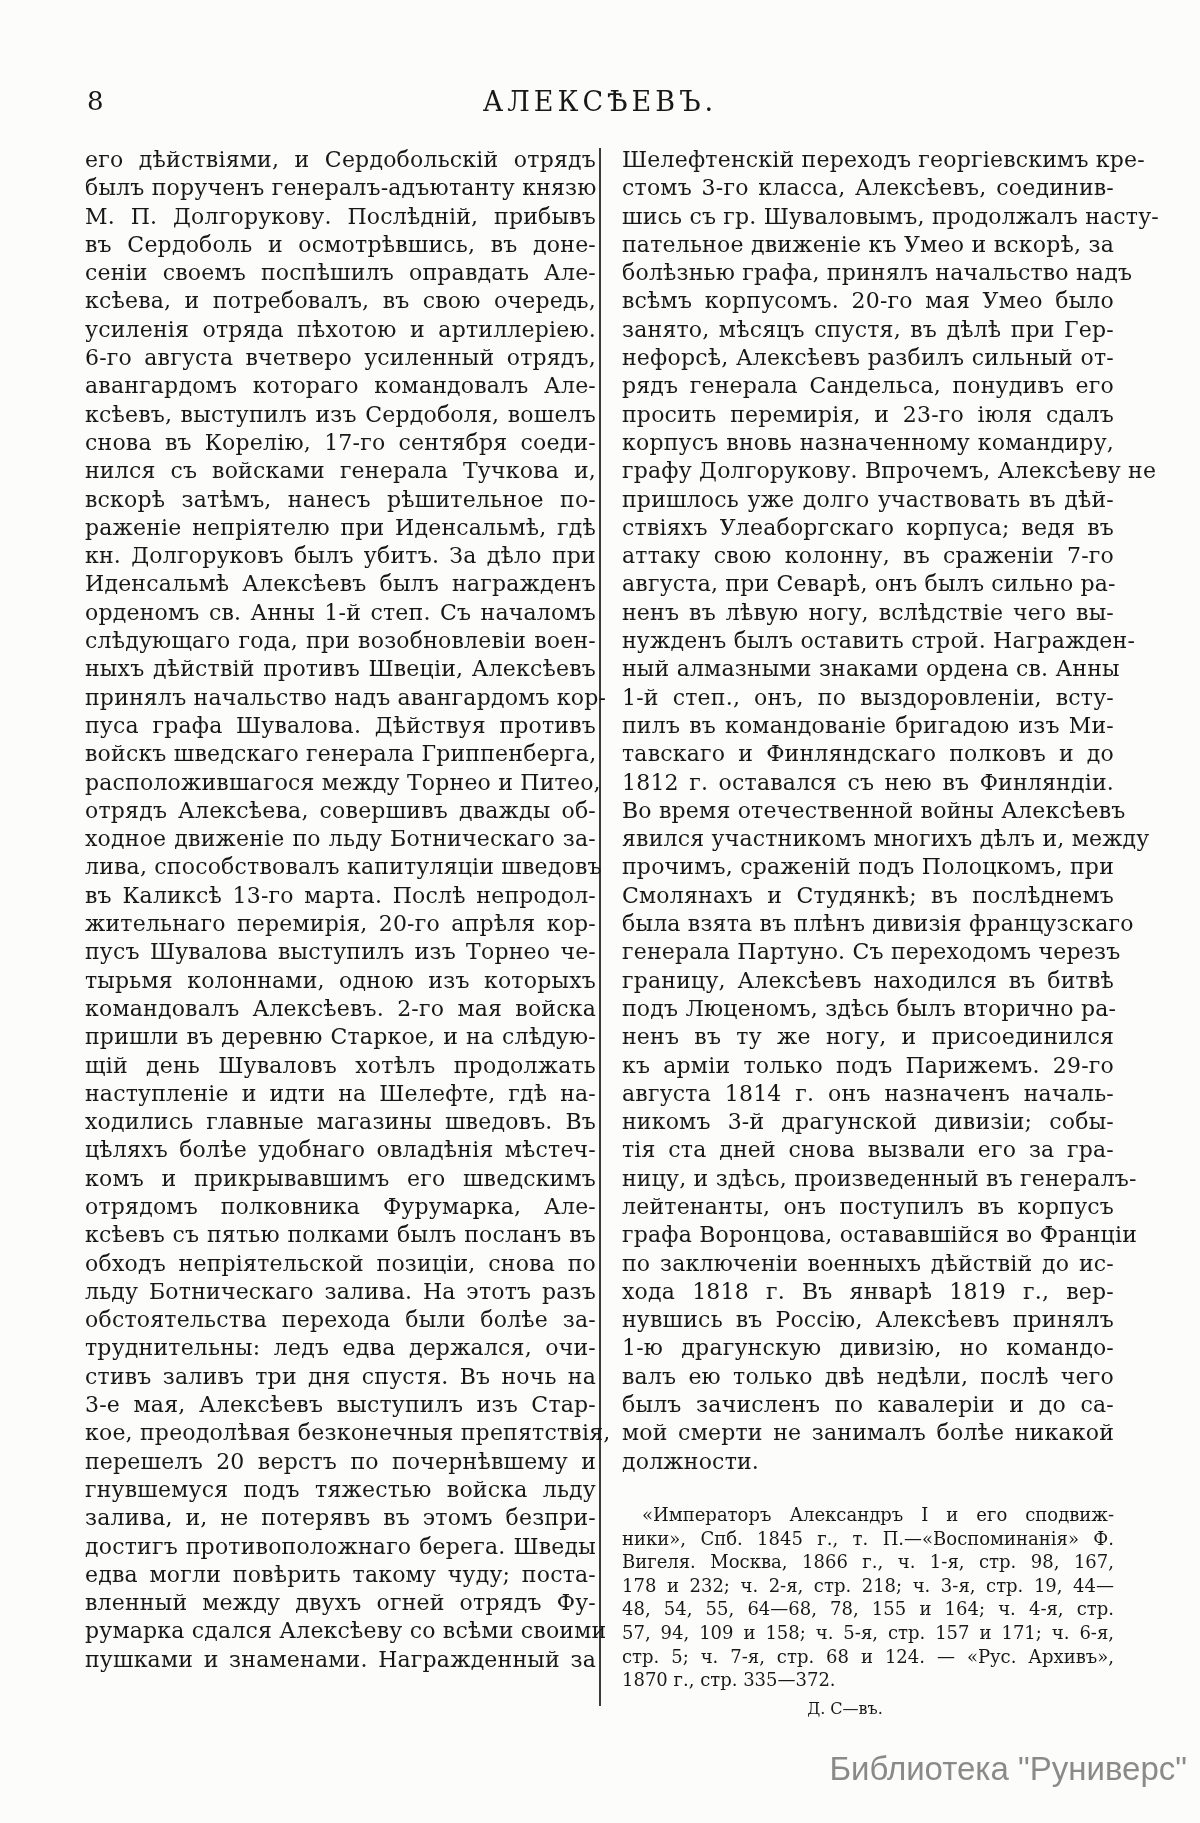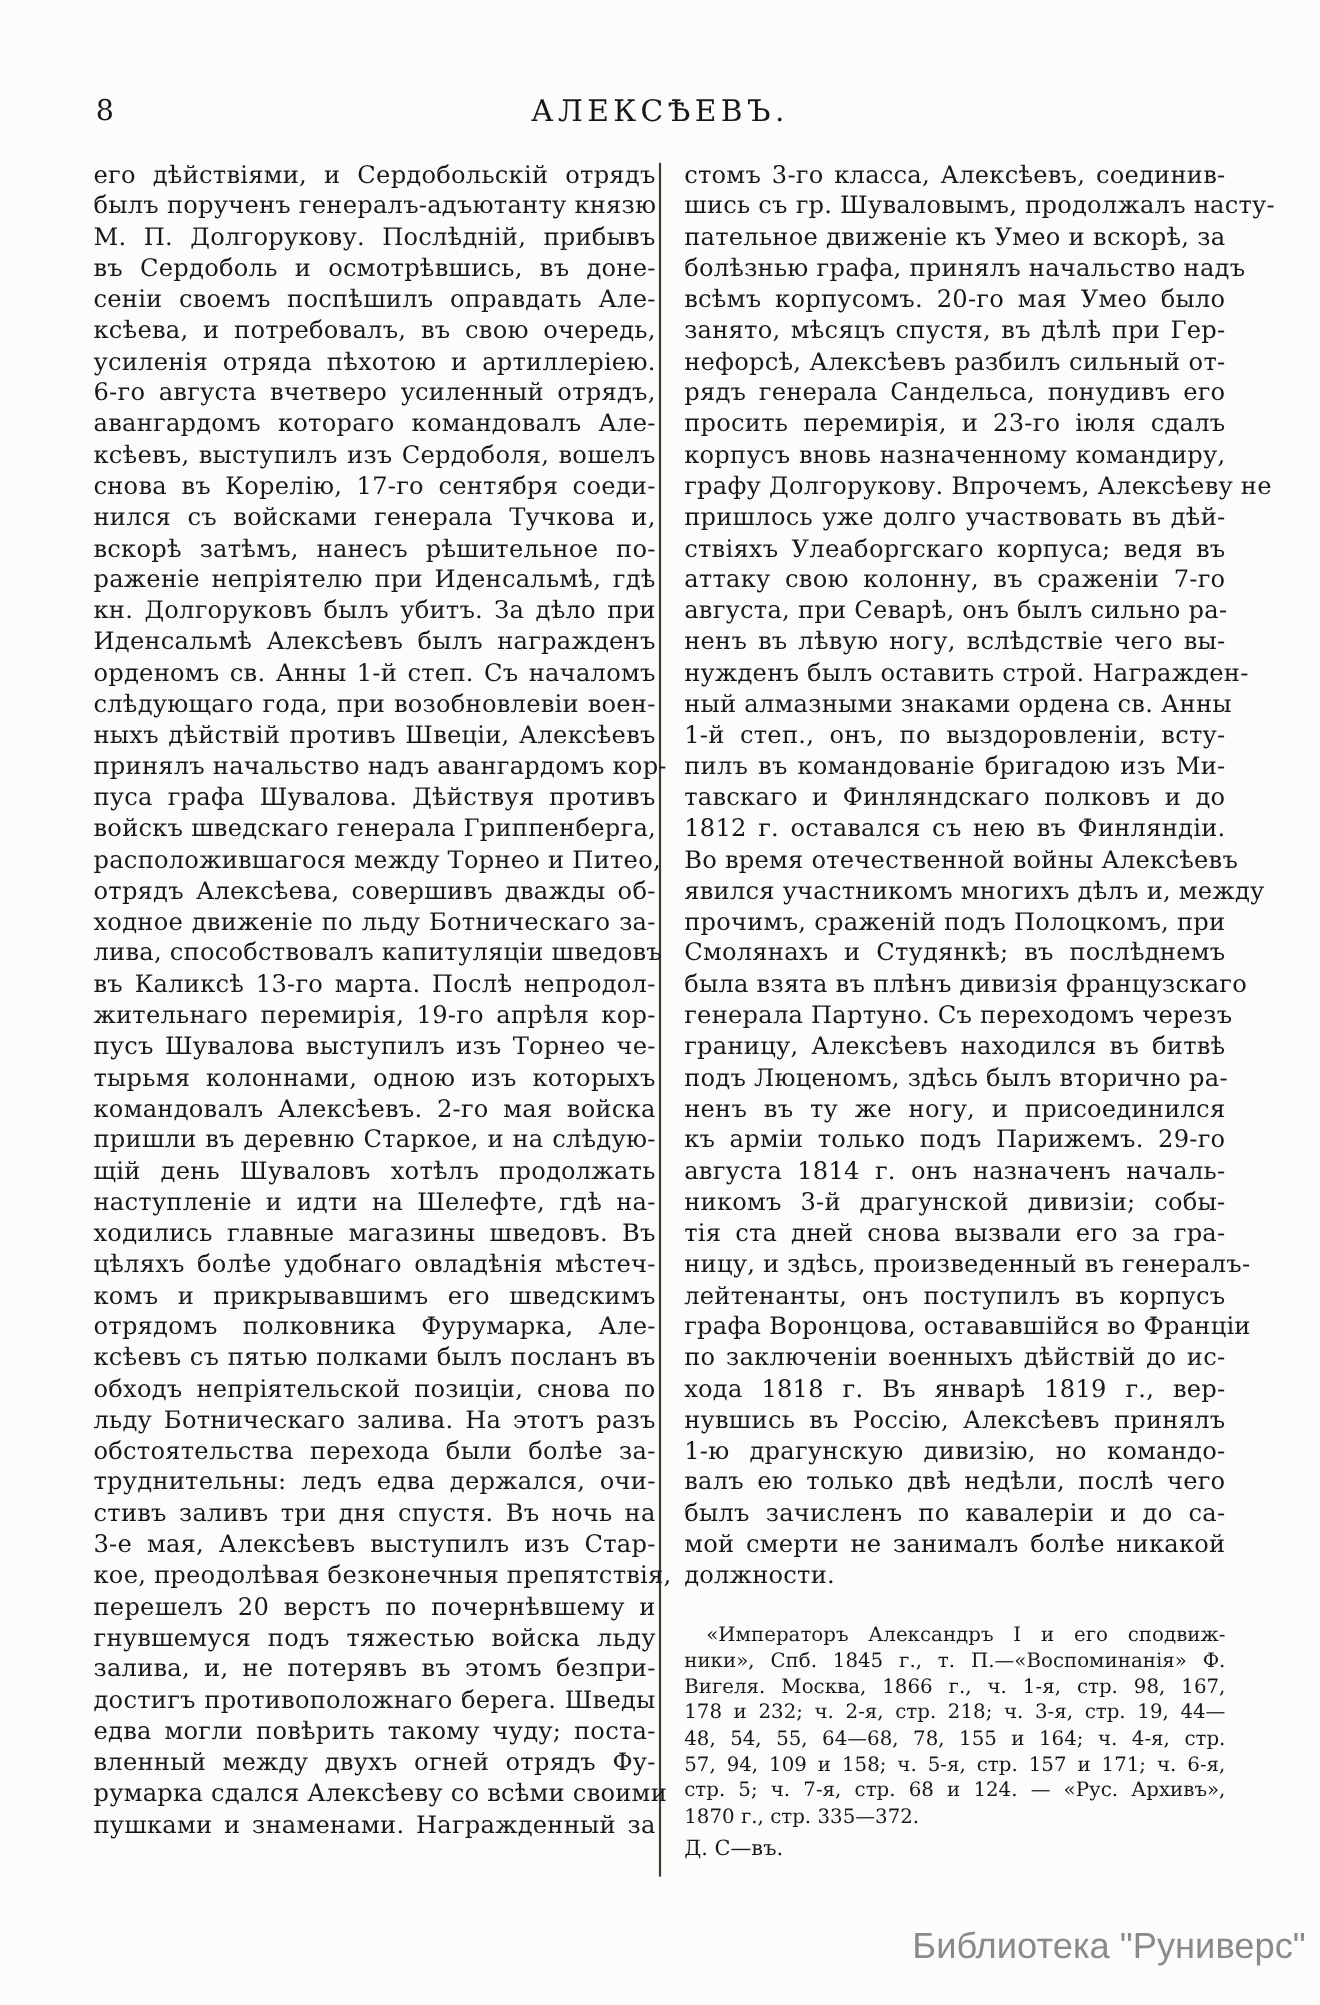--- a/index.html
+++ b/index.html
@@ -49,23 +49,23 @@
     font-size:18px;
     line-height:23.6px;
     text-align:justify;
     text-align-last:justify;
     white-space:nowrap;
   }
   .bline:first-child{text-indent:20px;}
   .bline:last-child{text-align-last:left;}
   .signature{
     margin-top:3px;
-    text-align:left;
+    text-align:center;
     padding-right:46px;
-    font-size:19px;
+    font-size:16px;
     line-height:28px;
   }
   .watermark{
     position:absolute;
     right:13px;top:1750px;
     font-family:"Liberation Sans","DejaVu Sans",sans-serif;
     font-size:33px;
     color:#8a8a8a;
   }
 </style>
@@ -102,21 +102,21 @@
         <div class="tline">слѣдующаго года, при возобновлевіи воен-</div>
         <div class="tline">ныхъ дѣйствій противъ Швеціи, Алексѣевъ</div>
         <div class="tline">принялъ начальство надъ авангардомъ кор-</div>
         <div class="tline">пуса графа Шувалова. Дѣйствуя противъ</div>
         <div class="tline">войскъ шведскаго генерала Гриппенберга,</div>
         <div class="tline">расположившагося между Торнео и Питео,</div>
         <div class="tline">отрядъ Алексѣева, совершивъ дважды об-</div>
         <div class="tline">ходное движеніе по льду Ботническаго за-</div>
         <div class="tline">лива, способствовалъ капитуляціи шведовъ</div>
         <div class="tline">въ Каликсѣ 13-го марта. Послѣ непродол-</div>
-        <div class="tline">жительнаго перемирія, 19-го апрѣля кор-</div>
+        <div class="tline">жительнаго перемирія, 20-го апрѣля кор-</div>
         <div class="tline">пусъ Шувалова выступилъ изъ Торнео че-</div>
         <div class="tline">тырьмя колоннами, одною изъ которыхъ</div>
         <div class="tline">командовалъ Алексѣевъ. 2-го мая войска</div>
         <div class="tline">пришли въ деревню Старкое, и на слѣдую-</div>
         <div class="tline">щій день Шуваловъ хотѣлъ продолжать</div>
         <div class="tline">наступленіе и идти на Шелефте, гдѣ на-</div>
         <div class="tline">ходились главные магазины шведовъ. Въ</div>
         <div class="tline">цѣляхъ болѣе удобнаго овладѣнія мѣстеч-</div>
         <div class="tline">комъ и прикрывавшимъ его шведскимъ</div>
         <div class="tline">отрядомъ полковника Фурумарка, Але-</div>
@@ -134,20 +134,21 @@
         <div class="tline">достигъ противоположнаго берега. Шведы</div>
         <div class="tline">едва могли повѣрить такому чуду; поста-</div>
         <div class="tline">вленный между двухъ огней отрядъ Фу-</div>
         <div class="tline">румарка сдался Алексѣеву со всѣми своими</div>
         <div class="tline">пушками и знаменами. Награжденный за</div>
       </div>
   </div>
 
   <div class="col col-right">
     <div class="body-text">
+        <div class="tline">Шелефтенскій переходъ георгіевскимъ кре-</div>
         <div class="tline">стомъ 3-го класса, Алексѣевъ, соединив-</div>
         <div class="tline">шись съ гр. Шуваловымъ, продолжалъ насту-</div>
         <div class="tline">пательное движеніе къ Умео и вскорѣ, за</div>
         <div class="tline">болѣзнью графа, принялъ начальство надъ</div>
         <div class="tline">всѣмъ корпусомъ. 20-го мая Умео было</div>
         <div class="tline">занято, мѣсяцъ спустя, въ дѣлѣ при Гер-</div>
         <div class="tline">нефорсѣ, Алексѣевъ разбилъ сильный от-</div>
         <div class="tline">рядъ генерала Сандельса, понудивъ его</div>
         <div class="tline">просить перемирія, и 23-го іюля сдалъ</div>
         <div class="tline">корпусъ вновь назначенному командиру,</div>

